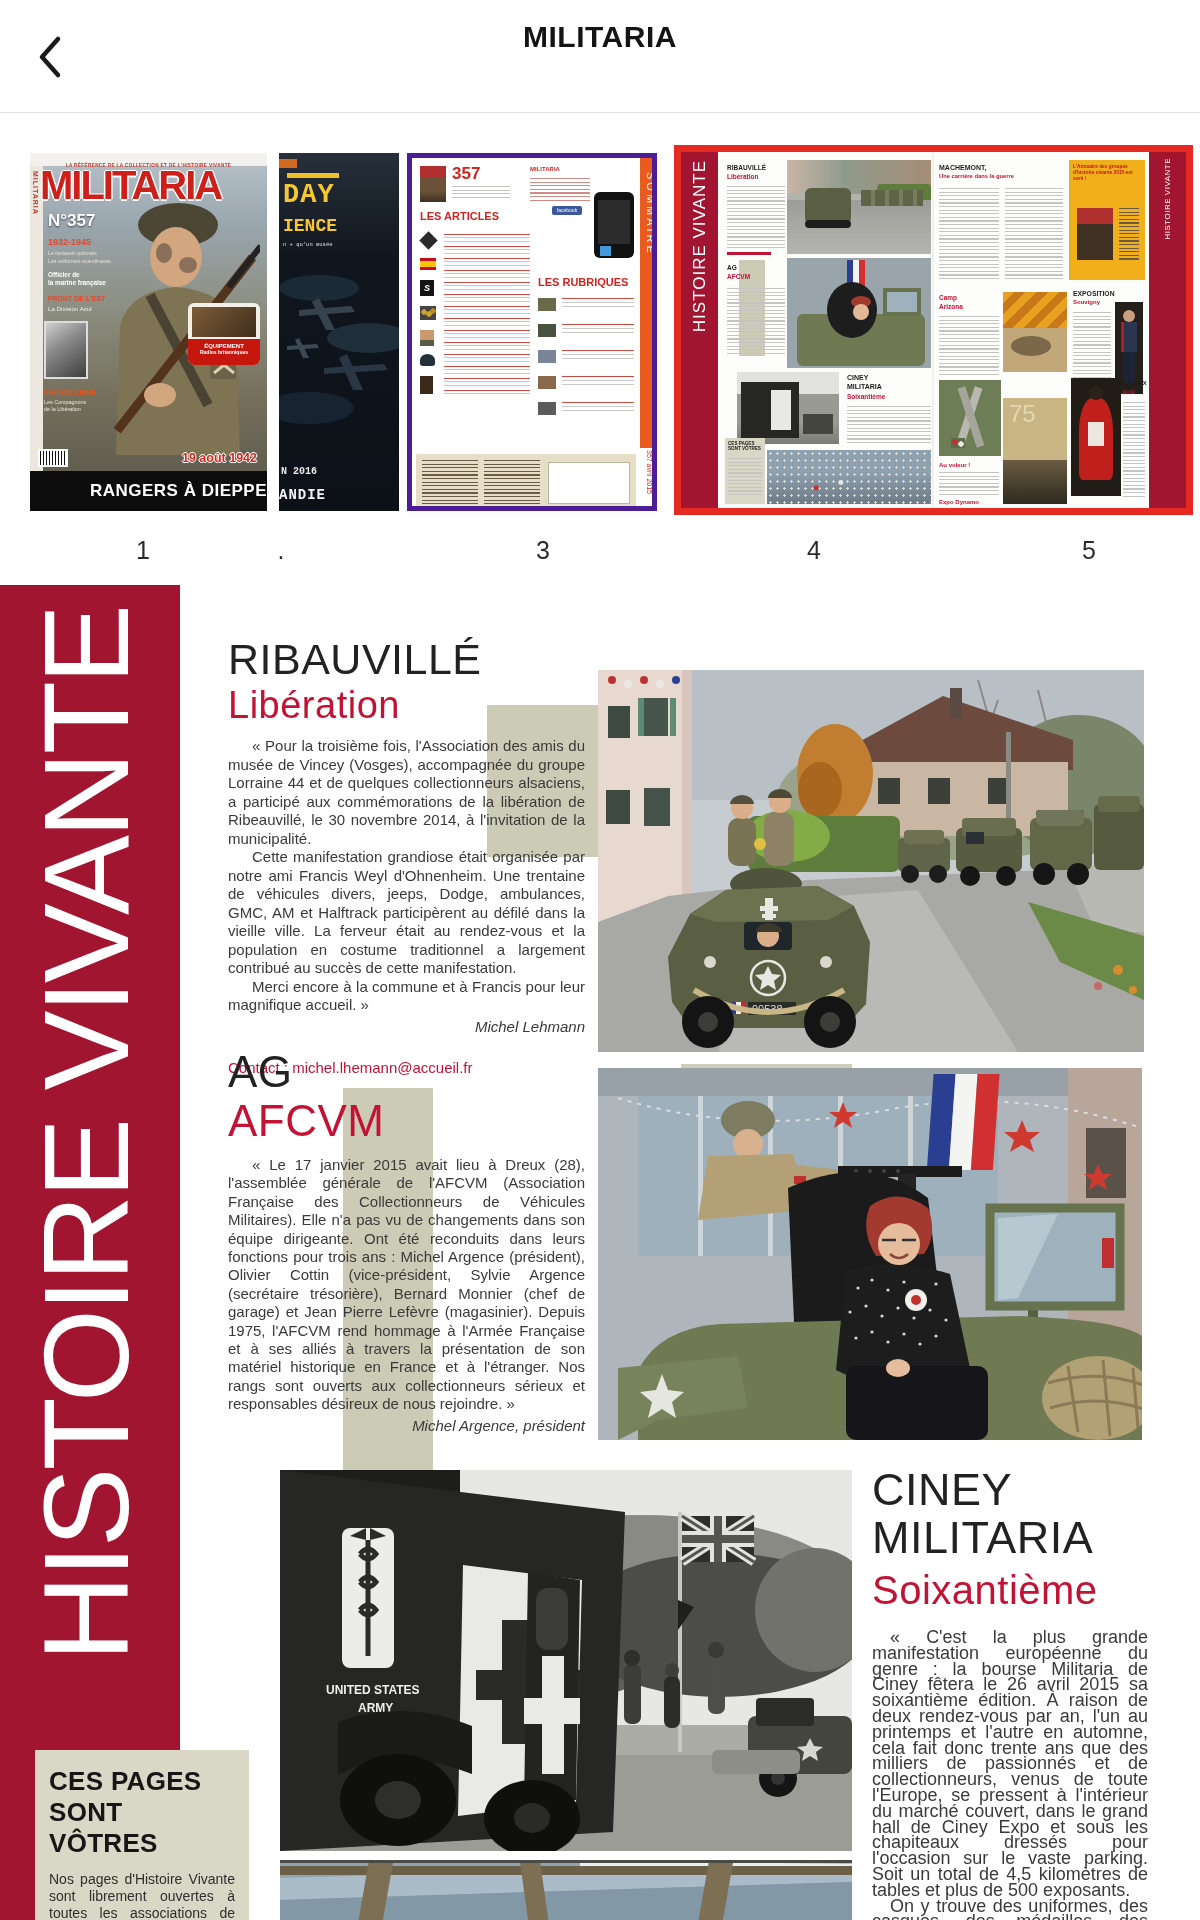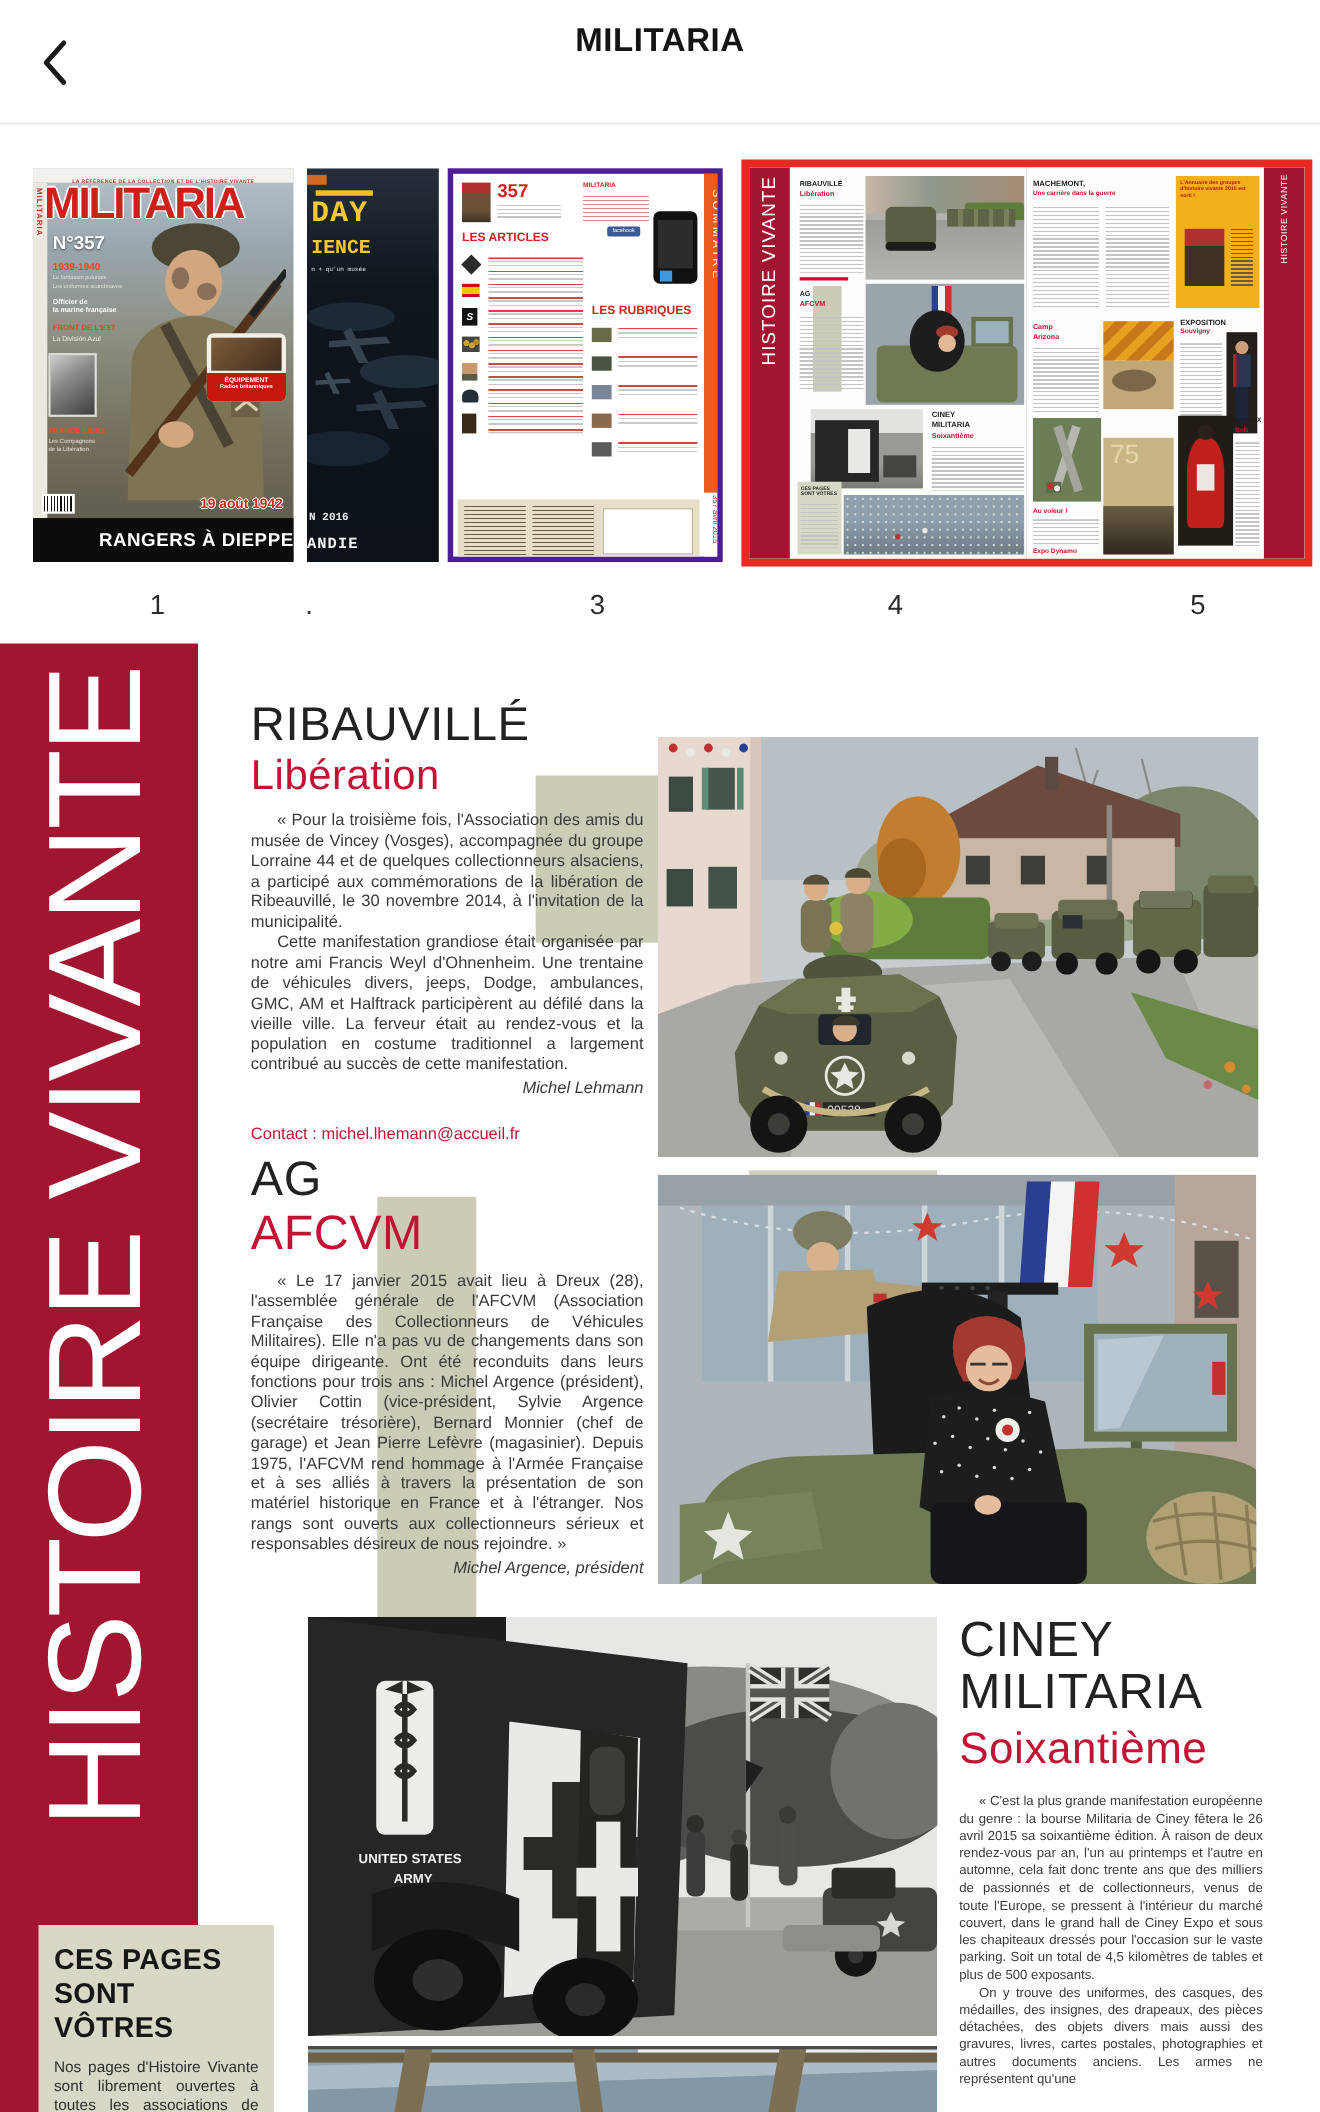--- a/index.html
+++ b/index.html
@@ -29,21 +29,21 @@
   .mh{position:absolute;font-weight:700;white-space:nowrap;color:#1d1d1d;}
   .mh.red{color:var(--red);}
   .vtext{writing-mode:vertical-rl;transform:rotate(180deg);}
   .vplain{writing-mode:vertical-rl;}
   
   .h-big{font-weight:400;color:#222;letter-spacing:.5px;}
   .h-red{font-weight:400;color:var(--red);letter-spacing:.5px;}
   .body p{font-size:15px;line-height:18.5px;text-align:justify;color:var(--ink);margin:0;text-indent:24px;}
   .sig{font-style:italic;text-align:right;font-size:15px;color:var(--ink);margin-top:3px;}
   .redlink{color:var(--red);font-size:15px;}
-  .body3 p{font-size:12px;line-height:15.8px;text-align:justify;color:var(--ink);margin:0;text-indent:18px;}
+  .body3 p{font-size:18px;line-height:15.8px;text-align:justify;color:var(--ink);margin:0;text-indent:18px;}
   .banner-text{position:absolute;top:22px;left:26px;line-height:120px;font-size:120px;letter-spacing:-3px;
                color:#fff;font-weight:400;white-space:nowrap;}
   .cespages{position:absolute;left:35px;top:1750px;width:214px;height:170px;background:var(--beige2);
             padding:16px 14px;box-sizing:border-box;z-index:3;}
   .cespages .bt{font-size:26px;line-height:31px;font-weight:600;color:#161616;letter-spacing:.3px;}
   .cespages .bb{margin-top:12px;font-size:14px;line-height:17.2px;text-align:justify;color:#2e2e2e;}
 </style>
 </head>
 <body>
 
@@ -74,21 +74,21 @@
       <ellipse cx="70" cy="200" rx="16" ry="12" fill="#d2a67f"></ellipse>
     </svg>
     <div class="abs" style="left:0;top:0;right:0;height:13px;background:#f3f1ed;text-align:center;">
       <span style="font-size:4.6px;line-height:13px;font-weight:700;color:#c23327;letter-spacing:.4px;">LA RÉFÉRENCE DE LA COLLECTION ET DE L'HISTOIRE VIVANTE</span>
     </div>
     <div class="abs" style="left:0;top:13px;width:13px;height:305px;background:#ece7df;">
       <span class="vplain" style="position:absolute;left:2px;top:5px;font-size:7px;font-weight:700;color:#c23327;letter-spacing:1px;">MILITARIA</span>
     </div>
     <div class="abs" style="left:10px;top:10px;font-size:40px;font-weight:800;color:#cd201a;letter-spacing:-2px;text-shadow:1.5px 0 #fff,-1.5px 0 #fff,0 1.5px #fff,0 -1.5px #fff;">MILITARIA</div>
     <div class="abs" style="left:18px;top:58px;font-size:17px;font-weight:800;color:#fff;text-shadow:0 1px 2px rgba(0,0,0,.6);">N°357</div>
-    <div class="abs" style="left:18px;top:84px;font-size:9px;font-weight:800;color:#e2492c;">1939-1940</div>
+    <div class="abs" style="left:18px;top:84px;font-size:9px;font-weight:800;color:#e2492c;">1932-1945</div>
     <div class="abs" style="left:18px;top:97px;font-size:5.2px;color:#e3e0d8;">Le fantassin polonais</div>
     <div class="abs" style="left:18px;top:105px;font-size:5.2px;color:#e3e0d8;">Les uniformes scandinaves</div>
     <div class="abs" style="left:18px;top:118px;font-size:6.4px;font-weight:700;color:#fff;">Officier de</div>
     <div class="abs" style="left:18px;top:126px;font-size:6.4px;font-weight:700;color:#fff;">la marine française</div>
     <div class="abs" style="left:18px;top:142px;font-size:7px;font-weight:800;color:#e2492c;">FRONT DE L'EST</div>
     <div class="abs" style="left:18px;top:152px;font-size:6.2px;color:#f0ede6;">La División Azul</div>
     <div class="abs" style="left:14px;top:168px;width:44px;height:58px;background:linear-gradient(145deg,#cfcfcf,#8a8a8a 40%,#3e3e3e);border:2px solid #ddd;box-sizing:border-box;"></div>
     <div class="abs" style="left:14px;top:236px;font-size:7px;font-weight:800;color:#d85a28;">FRANCE LIBRE</div>
     <div class="abs" style="left:14px;top:246px;font-size:5.4px;color:#e8e5dc;">Les Compagnons</div>
     <div class="abs" style="left:14px;top:253px;font-size:5.4px;color:#e8e5dc;">de la Libération</div>
@@ -291,20 +291,21 @@
   <div class="abs" style="left:487px;top:705px;width:112px;height:152px;background:var(--beige);"></div>
   <div class="abs" style="left:343px;top:1088px;width:90px;height:390px;background:var(--beige);"></div>
   <div class="abs" style="left:681px;top:1064px;width:171px;height:17px;background:#CFCEBB;"></div>
 
   <div class="abs" style="left:228px;top:636px;width:357px;z-index:2;">
     <div class="h-big" style="font-size:43px;line-height:47px;">RIBAUVILLÉ</div>
     <div class="h-red" style="font-size:38px;line-height:44px;">Libération</div>
     <div class="body" style="margin-top:10px;">
       <p>« Pour la troisième fois, l'Association des amis du musée de Vincey (Vosges), accompagnée du groupe Lorraine 44 et de quelques collectionneurs alsaciens, a participé aux commémorations de la libération de Ribeauvillé, le 30 novembre 2014, à l'invitation de la municipalité.</p>
       <p>Cette manifestation grandiose était organisée par notre ami Francis Weyl d'Ohnenheim. Une trentaine de véhicules divers, jeeps, Dodge, ambulances, GMC, AM et Halftrack participèrent au défilé dans la vieille ville. La ferveur était au rendez-vous et la population en costume traditionnel a largement contribué au succès de cette manifestation.</p>
+      <p>Merci encore à la commune et à Francis pour leur magnifique accueil. »</p>
     </div>
     <div class="sig">Michel Lehmann</div>
     <div class="redlink" style="margin-top:24px;">Contact : michel.lhemann@accueil.fr</div>
   </div>
 
   <div class="abs" style="left:228px;top:1048px;width:357px;z-index:2;">
     <div class="h-big" style="font-size:44px;line-height:48px;">AG</div>
     <div class="h-red" style="font-size:44px;line-height:50px;">AFCVM</div>
     <div class="body" style="margin-top:10px;">
       <p style="line-height:18.4px;">« Le 17 janvier 2015 avait lieu à Dreux (28), l'assemblée générale de l'AFCVM (Association Française des Collectionneurs de Véhicules Militaires). Elle n'a pas vu de changements dans son équipe dirigeante. Ont été reconduits dans leurs fonctions pour trois ans : Michel Argence (président), Olivier Cottin (vice-président, Sylvie Argence (secrétaire trésorière), Bernard Monnier (chef de garage) et Jean Pierre Lefèvre (magasinier). Depuis 1975, l'AFCVM rend hommage à l'Armée Française et à ses alliés à travers la présentation de son matériel historique en France et à l'étranger. Nos rangs sont ouverts aux collectionneurs sérieux et responsables désireux de nous rejoindre. »</p>

